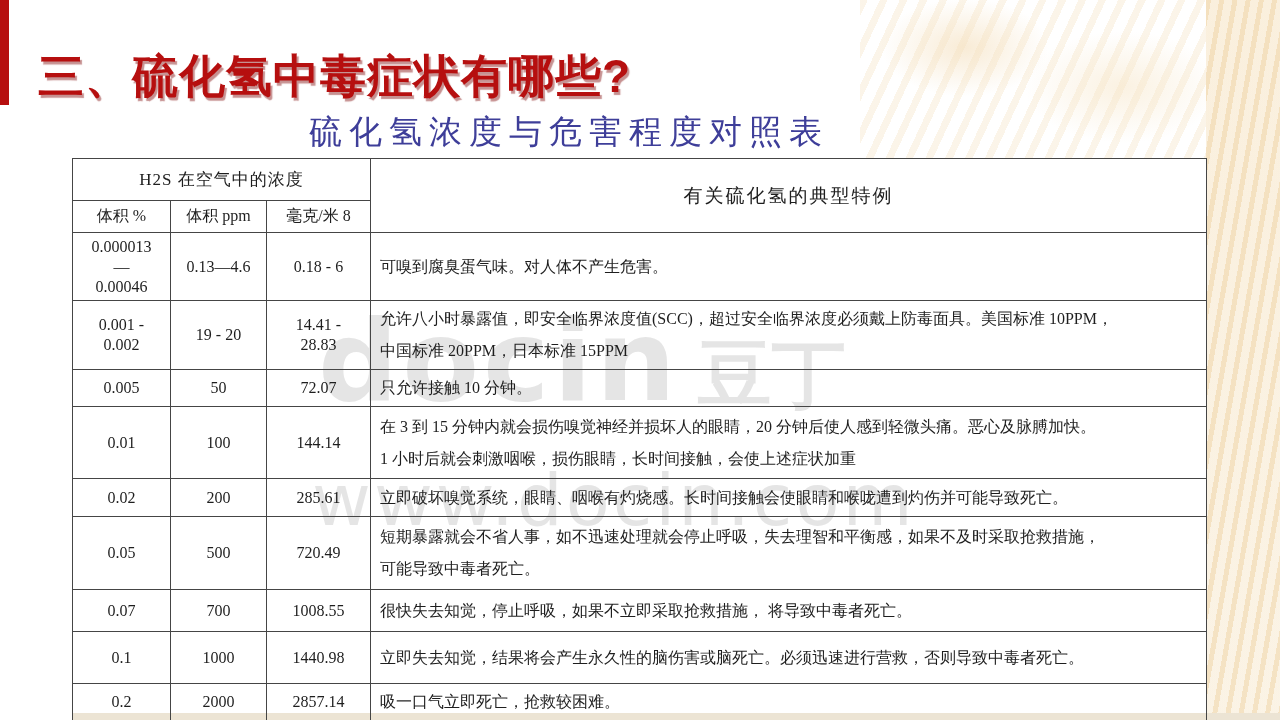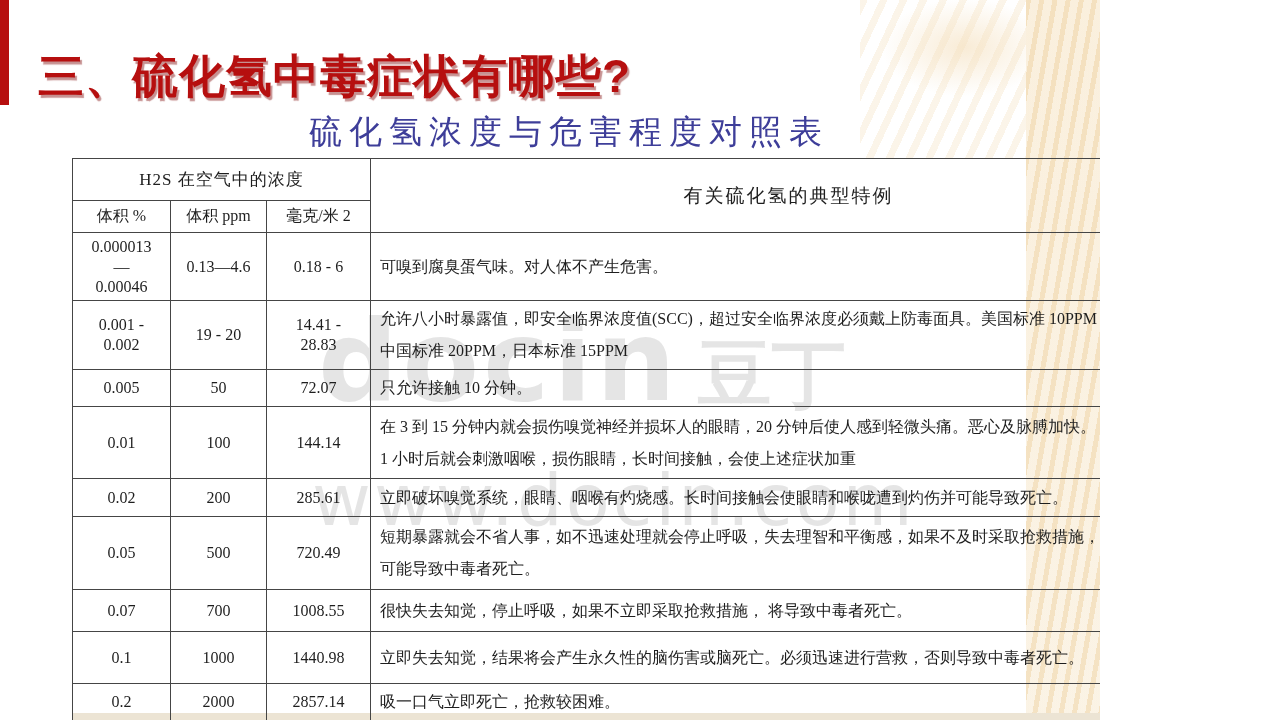--- a/index.html
+++ b/index.html
@@ -1,17 +1,17 @@
 <!DOCTYPE html>
 <html><head>
 <meta charset="utf-8">
 <style>
   html,body { margin:0; padding:0; background:#ffffff; }
   .slide {
-    position:relative; width:1100px; height:720px; overflow:hidden;
+    position:relative; width:1280px; height:720px; overflow:hidden;
     background:#ffffff;
     font-family:"Liberation Serif","DejaVu Serif",serif;
     color:#1e1e1e;
   }
   
   .wheat-right {
     position:absolute; top:0; right:0; width:74px; height:720px;
     background:
       repeating-linear-gradient(100deg, rgba(240,214,170,0.55) 0 5px, rgba(253,247,236,0.25) 5px 13px),
       linear-gradient(180deg,#f9edd8,#faf2e3);
@@ -103,21 +103,21 @@
         <col style="width:836px">
     </colgroup>
     <tbody>
       <tr>
         <th colspan="3" class="group-header">H2S 在空气中的浓度</th>
         <th rowspan="2" class="examples-header">有关硫化氢的典型特例</th>
       </tr>
       <tr>
         <th class="sub-header">体积 %</th>
         <th class="sub-header">体积 ppm</th>
-        <th class="sub-header">毫克/米 2</th>
+        <th class="sub-header">毫克/米 8</th>
       </tr>
       <tr>
         <td class="num-cell">0.000013
 —
 0.00046</td>
         <td class="num-cell">0.13—4.6</td>
         <td class="num-cell">0.18 - 6</td>
         <td class="desc-cell">可嗅到腐臭蛋气味。对人体不产生危害。</td>
       </tr>
       <tr>

